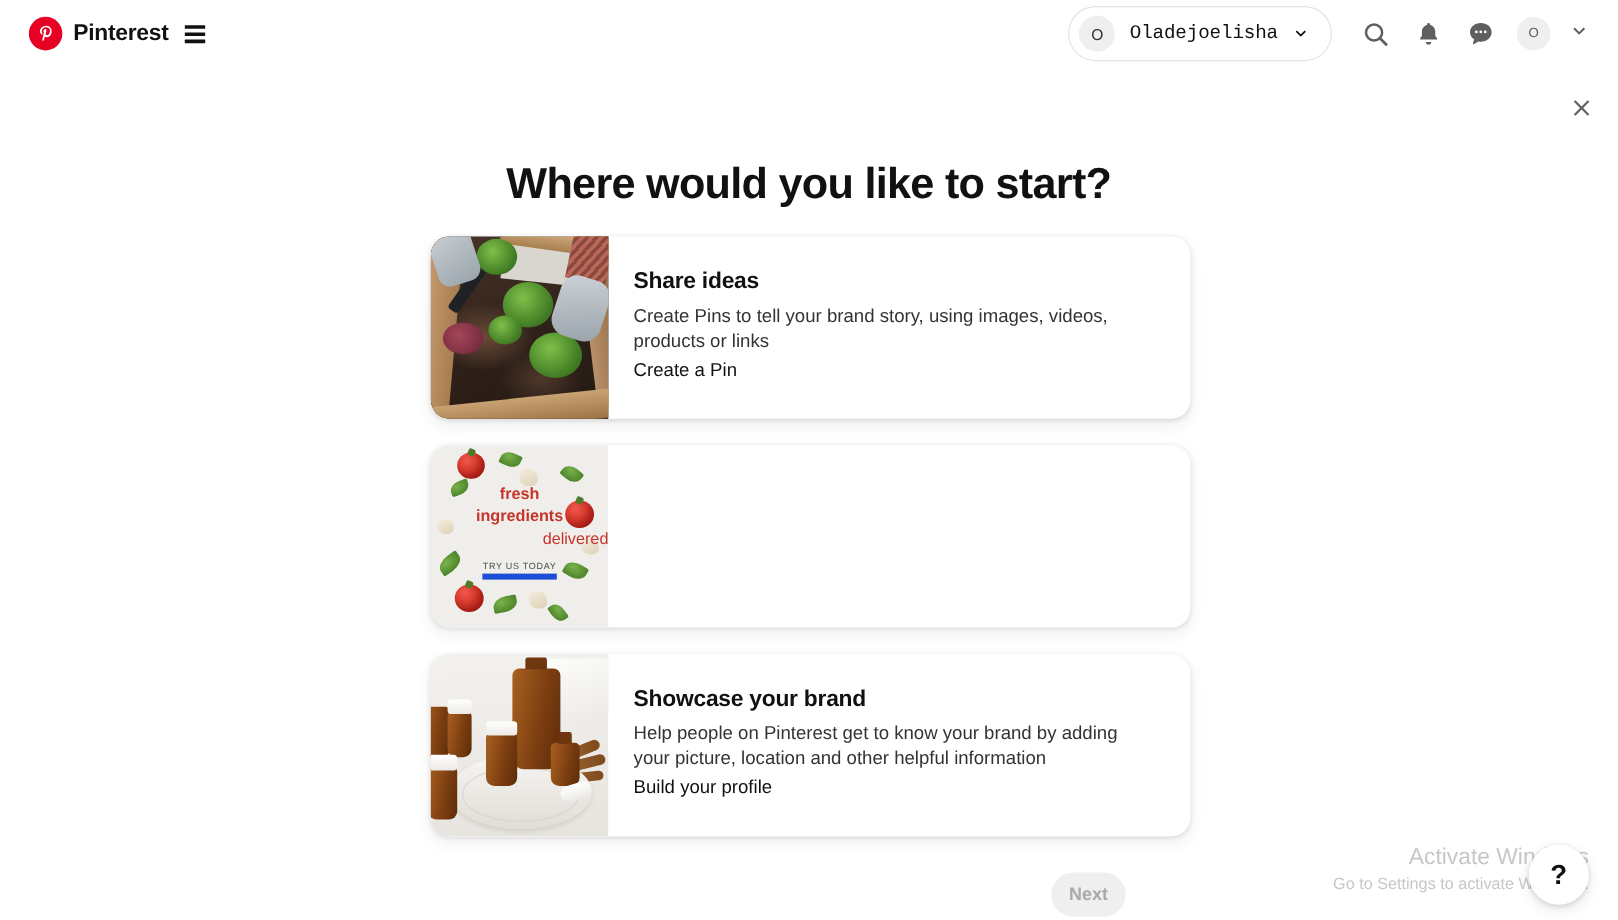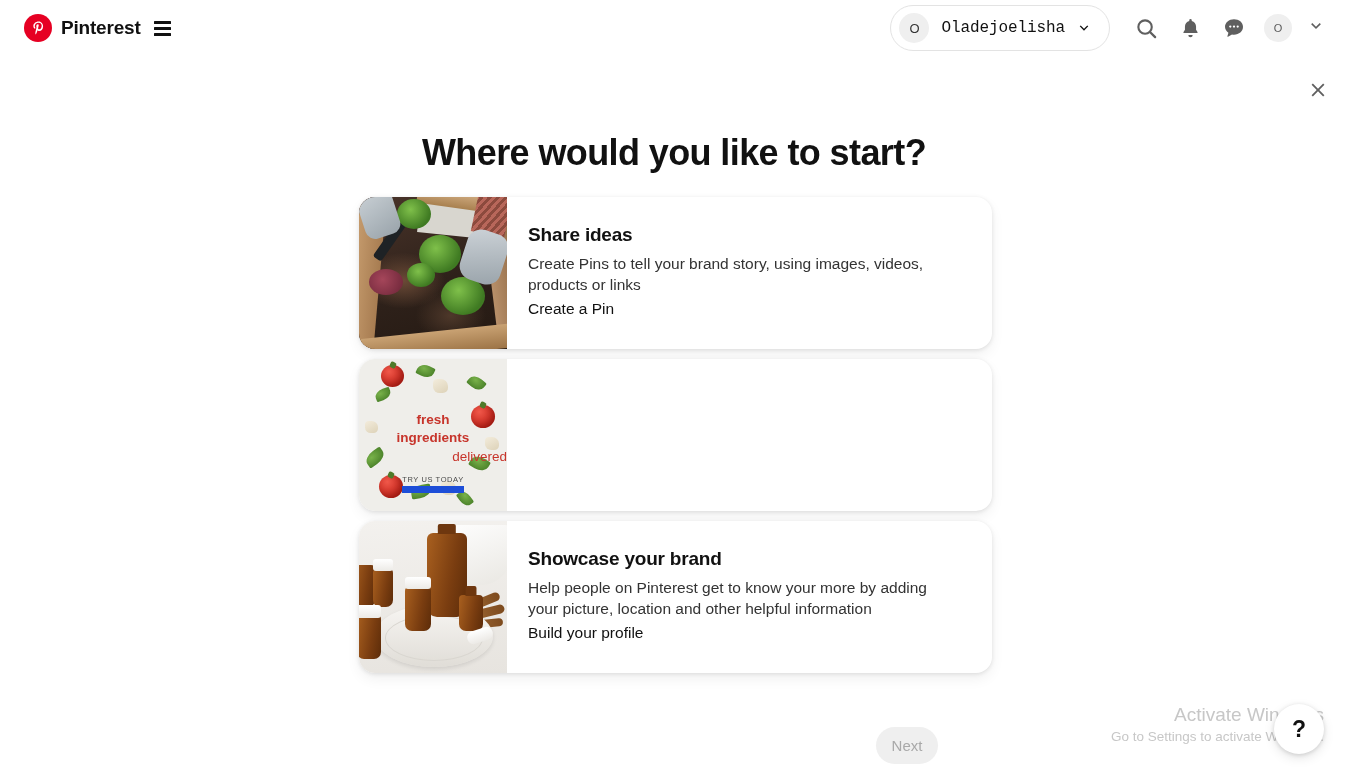--- a/index.html
+++ b/index.html
@@ -97,21 +97,21 @@
 
   .cards { position: absolute; top: 197px; left: 359px; width: 633px; }
 
   .card {
     position: relative;
     display: flex; align-items: stretch;
     width: 633px; height: 152px;
     background: #ffffff;
     border-radius: 16px;
     box-shadow: 0 1px 4px rgba(0,0,0,0.10), 0 6px 14px rgba(0,0,0,0.06);
-    margin-bottom: 10px;
+    margin-bottom: 22px;
     overflow: visible;
     cursor: pointer;
   }
   .card-thumb {
     width: 148px; height: 152px; flex: 0 0 148px;
     border-radius: 16px 0 0 16px;
     overflow: hidden;
     position: relative;
   }
   .card-body {
@@ -147,28 +147,28 @@
   .art-garden .bg-top { position:absolute; left:60px; top:-2px; width:95px; height:42px; background:#d8d6cf; transform:rotate(6deg); }
   .art-garden .lettuce { position:absolute; border-radius:50%; background:radial-gradient(circle at 40% 35%, #7fc04a, #3f7a22 70%); }
   .art-garden .glove1 { position:absolute; left:2px; top:-4px; width:36px; height:44px; border-radius:10px; background:linear-gradient(160deg,#c8cfd4,#9aa4ab); transform:rotate(-18deg); }
   .art-garden .glove2 { position:absolute; right:2px; top:34px; width:42px; height:52px; border-radius:14px; background:linear-gradient(160deg,#cdd3d8,#98a2a9); transform:rotate(18deg); }
   .art-garden .sleeve { position:absolute; right:-2px; top:-6px; width:34px; height:44px; background:repeating-linear-gradient(120deg,#8c4a3d 0 3px,#b8675a 3px 6px); transform:rotate(12deg); }
   .art-garden .trowel { position:absolute; left:26px; top:20px; width:10px; height:46px; background:#1e2225; transform:rotate(35deg); border-radius:3px; }
   .art-garden .redleaf { position:absolute; left:10px; top:72px; width:34px; height:26px; border-radius:50%; background:radial-gradient(circle at 40% 40%,#a5465a,#6a2437); }
 
   
   .art-ad { width:100%; height:100%; background:#efeeea; position:relative; }
-  .ad-text { position:absolute; left:0; right:0; top:52px; text-align:center; }
+  .ad-text { position:absolute; left:0; right:0; top:32px; text-align:center; }
   .ad-l1 { font-size:13.5px; font-weight:700; color:#c7342b; line-height:18px; }
   .ad-l2 { font-size:13.5px; font-weight:700; color:#c7342b; line-height:18px; }
   .ad-l3 { font-size:13.5px; font-weight:400; color:#c7342b; line-height:19px;text-align:right; }
   .ad-cta {
     margin-top: 9px; display:inline-block;
     font-size:7.5px; letter-spacing:0.6px; color:#4a4a4a;
-    border-bottom:7px solid #1d4ed8; padding-bottom:2px;text-align:right;
+    border-bottom:5px solid #1d4ed8; padding-bottom:2px;text-align:right;
   }
   .tomato { position:absolute; border-radius:50%;
     background:radial-gradient(circle at 35% 30%, #f0584a, #c01f16 75%);
     box-shadow: inset -3px -3px 6px rgba(0,0,0,0.18); }
   .tomato::after { content:""; position:absolute; left:38%; top:-3px; width:6px; height:6px; background:#4f7a2a; border-radius:2px; transform:rotate(25deg); }
   .basil { position:absolute; background:radial-gradient(ellipse at 35% 35%, #79b24a, #3d7320);
     border-radius:60% 10% 60% 10%; }
   .garlic { position:absolute; background:linear-gradient(150deg,#f3ecdc,#ddd2b8); border-radius:30% 50% 35% 45%; }
 
   
@@ -180,21 +180,21 @@
   .bottle { position:absolute; background:linear-gradient(100deg,#a9601f,#7a3d10 60%,#5c2c09); border-radius:4px 4px 7px 7px; }
   .bottle .neck { position:absolute; left:50%; transform:translateX(-50%); top:-9px; width:46%; height:10px; background:#6e370f; border-radius:2px 2px 0 0; }
   .cap-white { position:absolute; background:linear-gradient(180deg,#ffffff,#eceae6); border-radius:3px; }
   .cinnamon { position:absolute; background:linear-gradient(90deg,#a8713c,#7d4a1d); border-radius:6px; }
 
   
   .next-btn {
     position: absolute; left: 876px; top: 727px;
     width: 62px; height: 37px; border: none;
     border-radius: 20px; background: #efefef;
-    color: #a9a9a9; font-size: 15px; font-weight: 400;
+    color: #a9a9a9; font-size: 15px; font-weight: 700;
     font-family: "Liberation Sans", sans-serif;
     cursor: default;
   }
 
   .watermark {
     position: absolute; right: 24px; top: 702px;
     width: 276px; text-align: right;
     color: #c7c7c7; pointer-events: none; user-select:none;
   }
   .wm-title { font-size: 19px; line-height: 26px; font-weight: 400; }
@@ -374,21 +374,21 @@
               <span class="neck"></span>
             </div>
           <div class="cap-white" style="left:46px;top:56px;width:26px;height:12px;"></div>
           <div class="cap-white" style="left:14px;top:38px;width:20px;height:12px;"></div>
           <div class="cap-white" style="left:-2px;top:84px;width:24px;height:13px;"></div>
           <div class="cap-white" style="left:108px;top:108px;width:26px;height:13px;border-radius:6px;transform:rotate(-18deg);"></div>
         </div>
       </div>
       <div class="card-body">
         <div class="card-title">Showcase your brand</div>
-        <div class="card-desc">Help people on Pinterest get to know your more by adding your picture, location and other helpful information</div>
+        <div class="card-desc">Help people on Pinterest get to know your brand by adding your picture, location and other helpful information</div>
         <div class="card-cta">Build your profile</div>
       </div>
     </div>
 
   </div>
 
   <button class="next-btn">Next</button>
 
   <div class="watermark">
     <div class="wm-title">Activate Windows</div>

